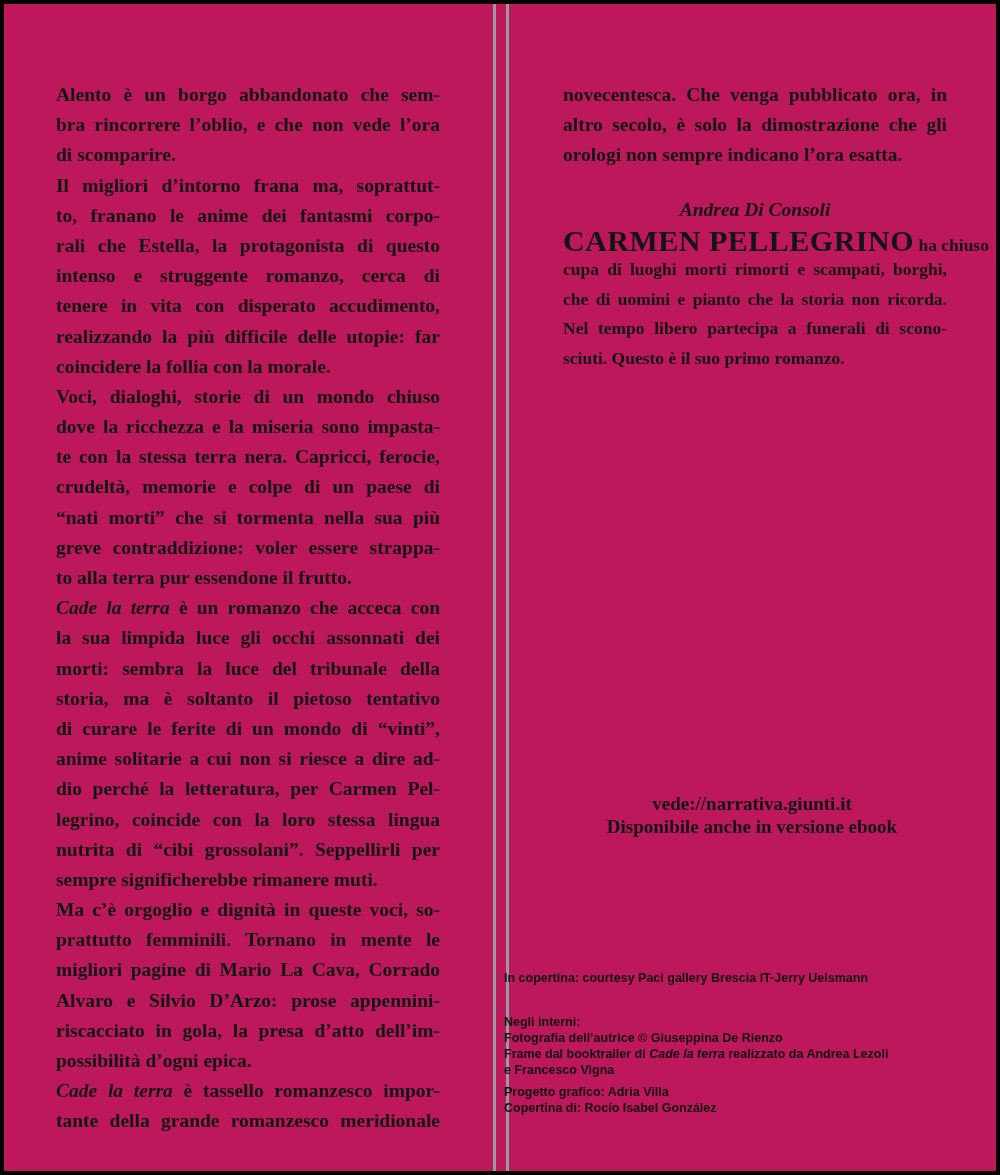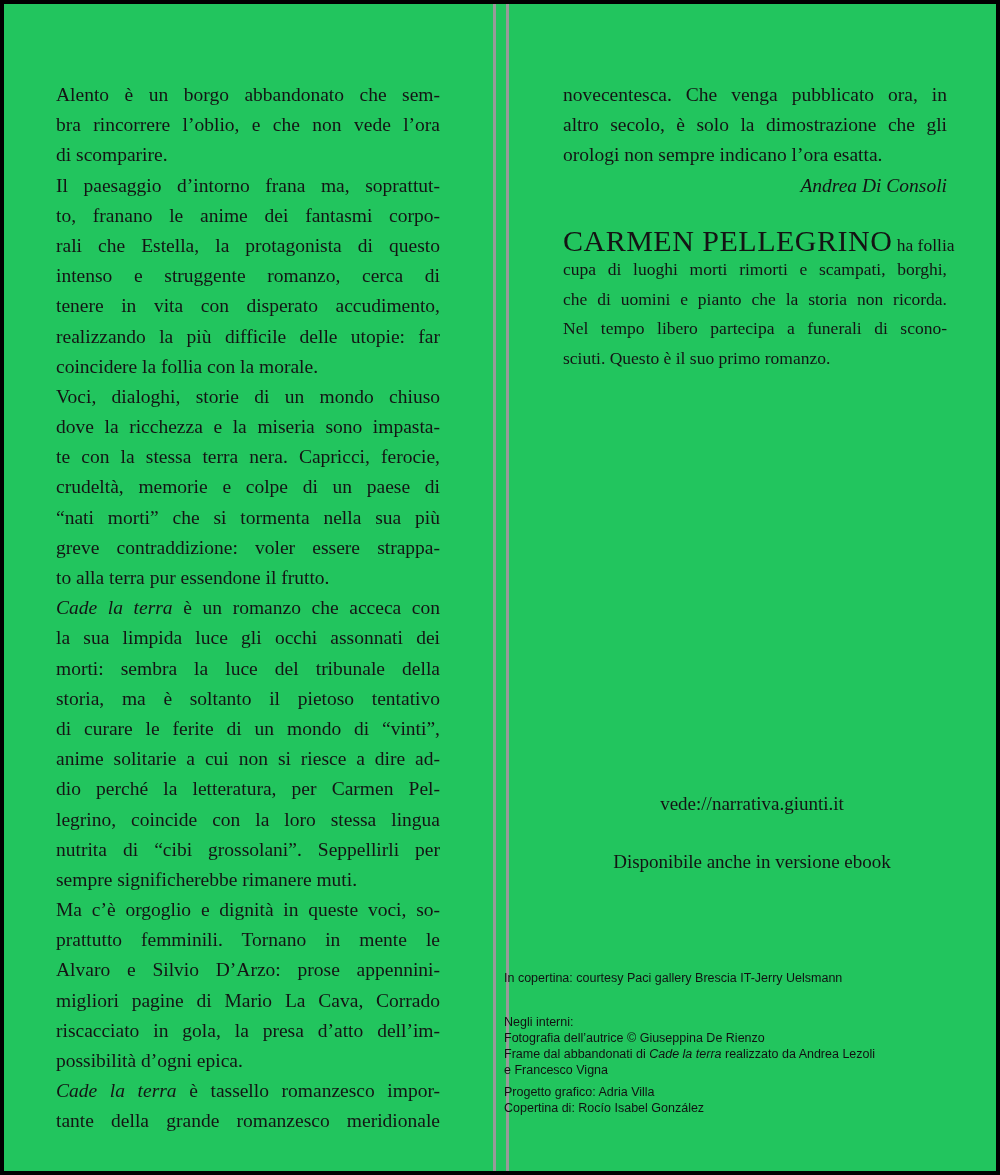--- a/index.html
+++ b/index.html
@@ -1,60 +1,60 @@
 <!DOCTYPE html>
 <html><head>
 <meta charset="utf-8">
 <style>
   html, body { margin:0; padding:0; background:#000; }
   #page {
     position:relative; width:1000px; height:1175px; box-sizing:border-box;
-    background:#22c55e; border:4px solid #000; overflow:hidden;
-    font-family:"Liberation Serif","DejaVu Serif",serif; color:#141414;
+    background:#be185d; border:4px solid #000; overflow:hidden;
+    font-family:"Liberation Serif","DejaVu Serif",serif; color:#141414;font-weight:bold;
   }
   .spine { position:absolute; top:0; bottom:0; width:3px; background:#9a9a9a; }
   #spine-left { left:489px; }
   #spine-right { left:502px; }
   #left-col {
     position:absolute; left:52px; top:76px; width:384px;
     font-size:19.5px; line-height:30.2px;
   }
   .line { display:block; white-space:nowrap; text-align:justify; text-align-last:justify; height:30.2px; }
   .line.last { text-align-last:left; }
   .line i { font-style:italic; }
   #right-col {
     position:absolute; left:559px; top:76px; width:384px;
     font-size:19.5px; line-height:30.2px;
   }
-  .sig { text-align:right; font-style:italic; height:30.2px; }
+  .sig { text-align:center; font-style:italic; height:30.2px;margin-top:24px; }
   #bio { position:absolute; left:559px; top:222px; width:384px; font-size:17.5px; line-height:29.4px; }
   #bio .line { height:29.4px; }
   .caps { font-size:30px; letter-spacing:0.5px; }
   .center-serif { position:absolute; left:500px; width:496px; text-align:center; font-size:19px; }
   #url { top:789px; }
-  #ebook { top:847px;text-align:center; }
+  #ebook { top:812px;text-align:center; }
   .credits { position:absolute; left:500px; width:496px; text-align:left;
     font-family:"Liberation Sans","DejaVu Sans",sans-serif; font-size:12.5px; line-height:16px; color:#111; }
   #cred1 { top:966px; }
   #cred2 { top:1010px; }
   #cred3 { top:1080px; }
   .credits i { font-style:italic; }
 </style>
 </head>
 <body>
 
 <div id="page">
   <div class="spine" id="spine-left"></div>
   <div class="spine" id="spine-right"></div>
 
   <div id="left-col">
       <span class="line">Alento è un borgo abbandonato che sem-</span>
       <span class="line">bra rincorrere l’oblio, e che non vede l’ora</span>
       <span class="line last">di scomparire.</span>
-      <span class="line">Il paesaggio d’intorno frana ma, soprattut-</span>
+      <span class="line">Il migliori d’intorno frana ma, soprattut-</span>
       <span class="line">to, franano le anime dei fantasmi corpo-</span>
       <span class="line">rali che Estella, la protagonista di questo</span>
       <span class="line">intenso e struggente romanzo, cerca di</span>
       <span class="line">tenere in vita con disperato accudimento,</span>
       <span class="line">realizzando la più difficile delle utopie: far</span>
       <span class="line last">coincidere la follia con la morale.</span>
       <span class="line">Voci, dialoghi, storie di un mondo chiuso</span>
       <span class="line">dove la ricchezza e la miseria sono impasta-</span>
       <span class="line">te con la stessa terra nera. Capricci, ferocie,</span>
       <span class="line">crudeltà, memorie e colpe di un paese di</span>
@@ -66,58 +66,58 @@
       <span class="line">morti: sembra la luce del tribunale della</span>
       <span class="line">storia, ma è soltanto il pietoso tentativo</span>
       <span class="line">di curare le ferite di un mondo di “vinti”,</span>
       <span class="line">anime solitarie a cui non si riesce a dire ad-</span>
       <span class="line">dio perché la letteratura, per Carmen Pel-</span>
       <span class="line">legrino, coincide con la loro stessa lingua</span>
       <span class="line">nutrita di “cibi grossolani”. Seppellirli per</span>
       <span class="line last">sempre significherebbe rimanere muti.</span>
       <span class="line">Ma c’è orgoglio e dignità in queste voci, so-</span>
       <span class="line">prattutto femminili. Tornano in mente le</span>
+      <span class="line">migliori pagine di Mario La Cava, Corrado</span>
       <span class="line">Alvaro e Silvio D’Arzo: prose appennini-</span>
-      <span class="line">migliori pagine di Mario La Cava, Corrado</span>
       <span class="line">riscacciato in gola, la presa d’atto dell’im-</span>
       <span class="line last">possibilità d’ogni epica.</span>
       <span class="line"><i>Cade la terra</i> è tassello romanzesco impor-</span>
       <span class="line">tante della grande romanzesco meridionale</span>
     </div>
 
   <div id="right-col">
     <div id="cont-lines">
         <span class="line">novecentesca. Che venga pubblicato ora, in</span>
         <span class="line">altro secolo, è solo la dimostrazione che gli</span>
         <span class="line last">orologi non sempre indicano l’ora esatta.</span>
       </div>
     <div class="sig">Andrea Di Consoli</div>
   </div>
 
   <div id="bio">
     <div class="line">
-      <span class="caps">CARMEN PELLEGRINO</span><span> ha follia</span>
+      <span class="caps">CARMEN PELLEGRINO</span><span> ha chiuso</span>
     </div>
     <div id="bio-lines">
         <span class="line">cupa di luoghi morti rimorti e scampati, borghi,</span>
         <span class="line">che di uomini e pianto che la storia non ricorda.</span>
         <span class="line">Nel tempo libero partecipa a funerali di scono-</span>
         <span class="line last">sciuti. Questo è il suo primo romanzo.</span>
       </div>
   </div>
 
   <div class="center-serif" id="url">vede://narrativa.giunti.it</div>
   <div class="center-serif" id="ebook">Disponibile anche in versione ebook</div>
 
   <div class="credits" id="cred1">
     <div>In copertina: courtesy Paci gallery Brescia IT-Jerry Uelsmann</div>
   </div>
   <div class="credits" id="cred2">
     <div>Negli interni:</div>
     <div>Fotografia dell’autrice © Giuseppina De Rienzo</div>
-    <div><span>Frame dal abbandonati di </span><i>Cade la terra</i><span> realizzato da Andrea Lezoli</span></div>
+    <div><span>Frame dal booktrailer di </span><i>Cade la terra</i><span> realizzato da Andrea Lezoli</span></div>
     <div>e Francesco Vigna</div>
   </div>
   <div class="credits" id="cred3">
     <div>Progetto grafico: Adria Villa</div>
     <div>Copertina di: Rocío Isabel González</div>
   </div>
 </div>
 
 </body></html>

